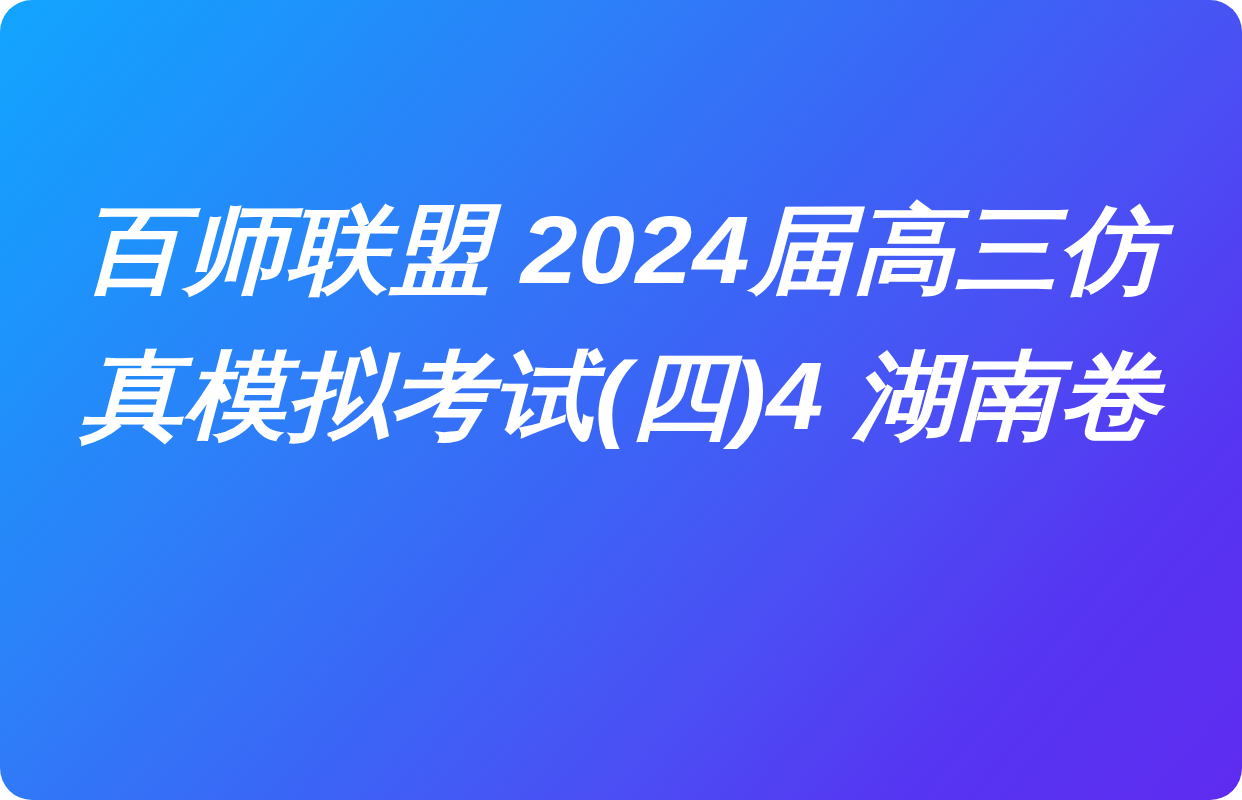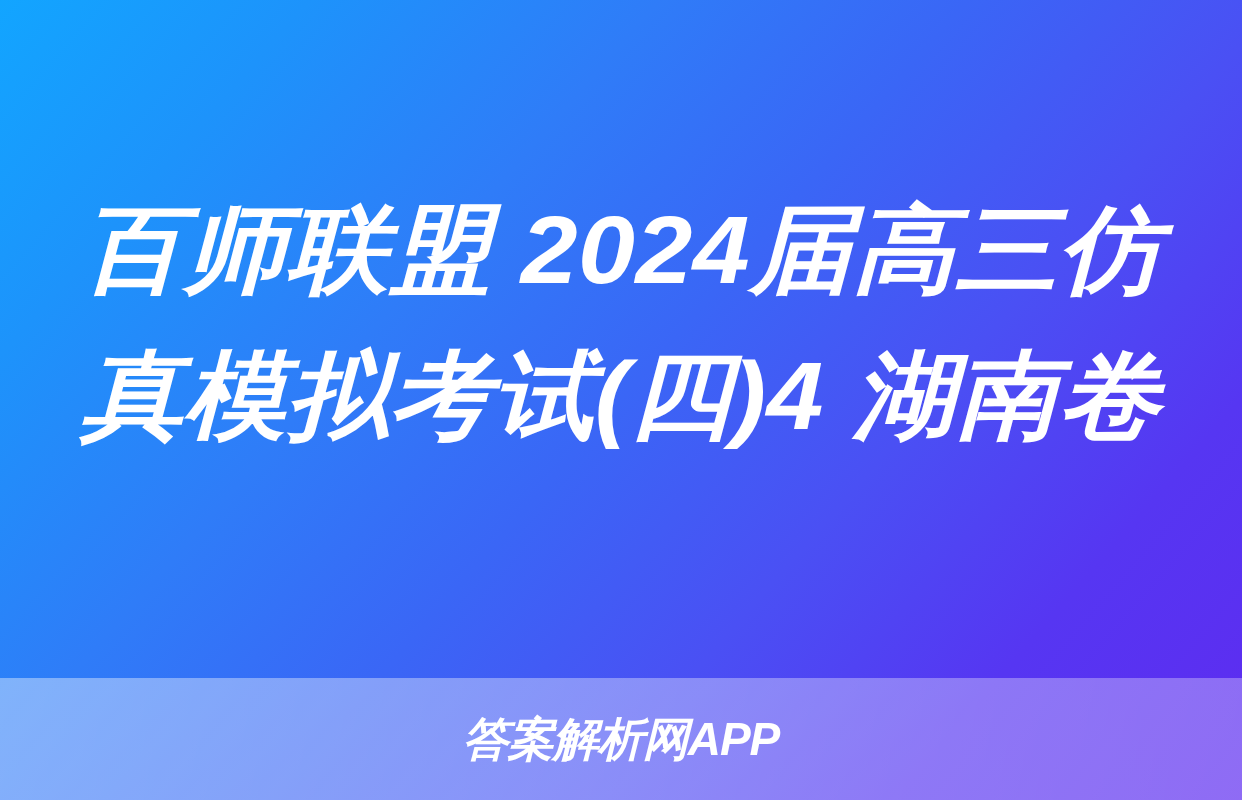--- a/index.html
+++ b/index.html
@@ -19,20 +19,21 @@
     height: 800px;
     overflow: hidden;
     background: linear-gradient(131deg,
         #12a5ff 0%,
         #1d93fb 16%,
         #2f7cf8 34%,
         #3a66f6 50%,
         #4a50f4 66%,
         #5636f2 82%,
         #5e2bf0 100%);
+    border-radius: 32px;
   }
 
   
   #headline {
     position: absolute;
     left: 0;
     right: 0;
     top: 178px;
     text-align: center;
     color: #ffffff;
@@ -81,17 +82,14 @@
 </head>
 <body>
 
 <div id="poster">
 
   <div id="headline">
     <span class="hl-line wide" style="display: block; transform: scaleX(1.0643); transform-origin: center center;">百师联盟 2024届高三仿</span>
     <span class="hl-line wide" style="display: block; transform: scaleX(1.0646); transform-origin: center center;">真模拟考试(四)4 湖南卷</span>
   </div>
 
-  <div id="footer-band">
-    <span id="footer-text">答案解析网APP</span>
-  </div>
 
 </div>
 
 </body></html>

